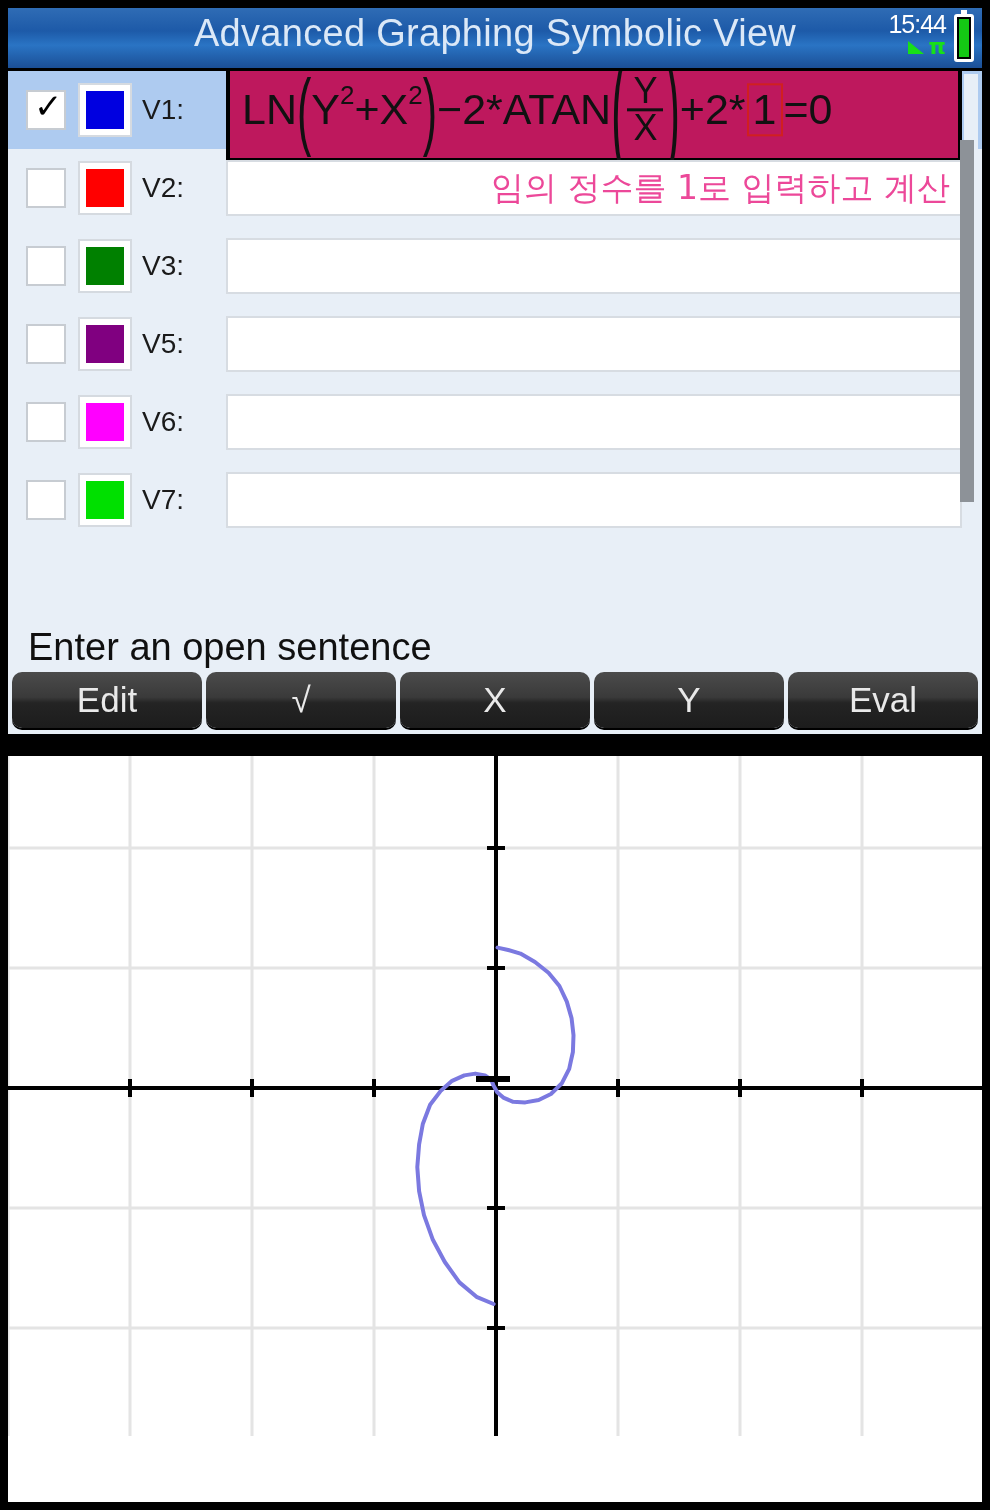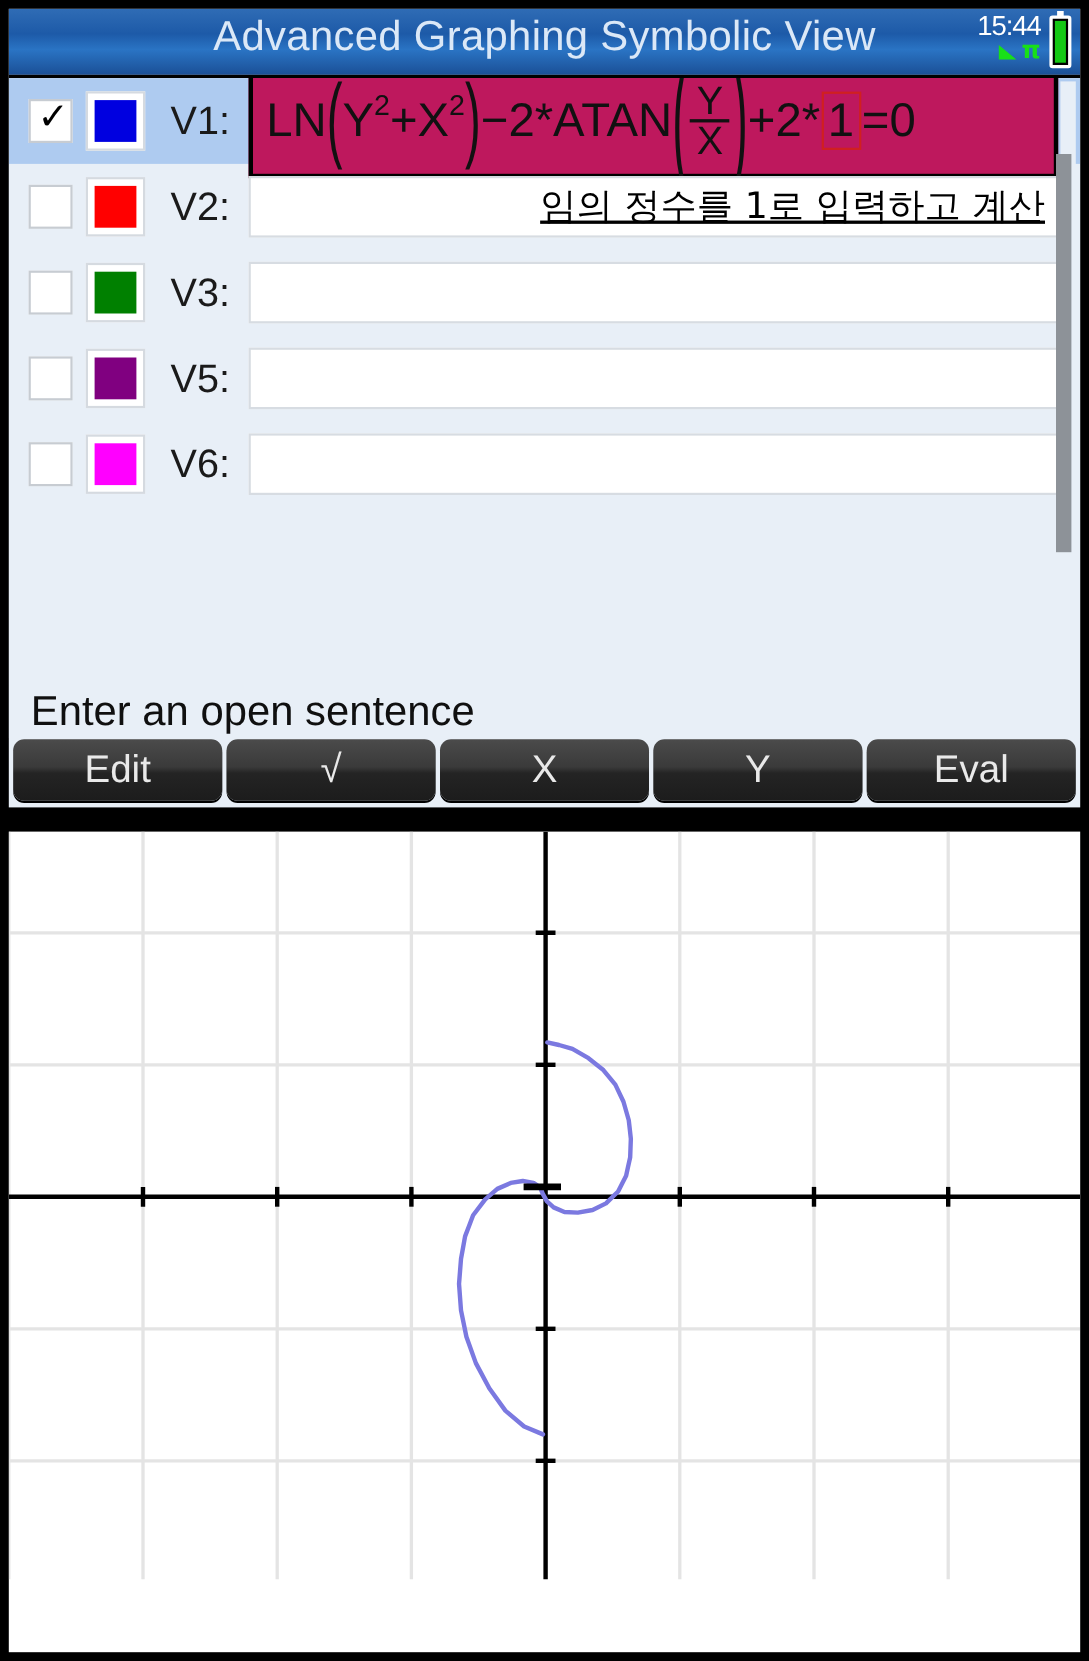--- a/index.html
+++ b/index.html
@@ -147,26 +147,25 @@
     margin-left: 12px;
     background: #ffffff;
     border: 2px solid #d5dae0;
     box-sizing: border-box;
     display: flex; align-items: center; justify-content: center;
     flex: none;
   }
   .swatch { width: 38px; height: 38px; }
   .rowlabel {
     margin-left: 10px;
-    font-size: 36px;
+    font-size: 28px;
     color: #1a1a1a;
     width: 80px;
     flex: none;
     font-family: "Liberation Sans", sans-serif;
-    text-align: center;
   }
   .field {
     margin-left: 4px;
     margin-right: 20px;
     flex: 1;
     height: 56px;
     background: #ffffff;
     border: 2px solid #d7dce2;
     box-sizing: border-box;
     position: relative;
@@ -176,25 +175,24 @@
   .row.selected .field {
     height: 104px;
     border: 4px solid #000;
     background: #be185d;
   }
   .note-text {
     position: absolute;
     right: 10px;
     top: 50%;
     transform: translateY(-50%);
-    color: #000000;
+    color: #ec4899;
     font-size: 33px;
     white-space: nowrap;
     font-family: "DejaVu Sans", sans-serif;
-    text-decoration: underline;
   }
 
   
   .mathexpr {
     position: absolute;
     left: 12px;
     top: 50%;
     transform: translateY(-50%);
     font-size: 43px;
     color: #111;
@@ -403,20 +401,28 @@
 
       <div class="row">
         <div class="checkbox"></div>
         <div class="swatch-outer">
           <div class="swatch" id="sw6" style="background: rgb(255, 0, 255);"></div>
         </div>
         <div class="rowlabel">V6:</div>
         <div class="field"></div>
       </div>
 
+      <div class="row">
+        <div class="checkbox"></div>
+        <div class="swatch-outer">
+          <div class="swatch" id="sw7" style="background: rgb(0, 224, 0);"></div>
+        </div>
+        <div class="rowlabel">V7:</div>
+        <div class="field"></div>
+      </div>
 
     </div>
 
     <div class="scrollbar-track">
       <div class="scrollbar-thumb"></div>
     </div>
 
     <div class="hintbar">
       <span>Enter an open sentence</span>
     </div>

